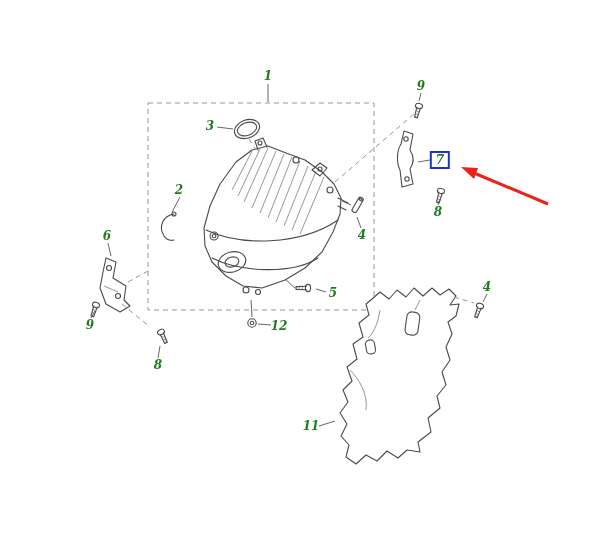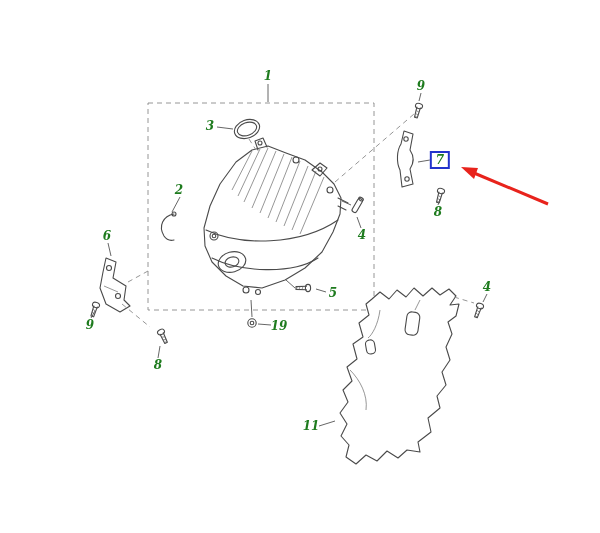--- a/index.html
+++ b/index.html
@@ -142,15 +142,15 @@
   <div class="callout" style="left:362px;top:235px">4</div>
   <div class="callout" style="left:333px;top:293px">5</div>
   <div class="callout" style="left:107px;top:236px">6</div>
   <div class="callout highlighted" style="left:440px;top:160px">7</div>
   <div class="callout" style="left:158px;top:365px">8</div>
   <div class="callout" style="left:438px;top:212px">8</div>
   <div class="callout" style="left:90px;top:325px">9</div>
   <div class="callout" style="left:421px;top:86px">9</div>
   <div class="callout" style="left:311px;top:426px">11</div>
   <div class="callout" style="left:487px;top:287px">4</div>
-  <div class="callout" style="left:279px;top:326px">19</div>
+  <div class="callout" style="left:279px;top:326px">12</div>
 
 </div>
 
 </body></html>

